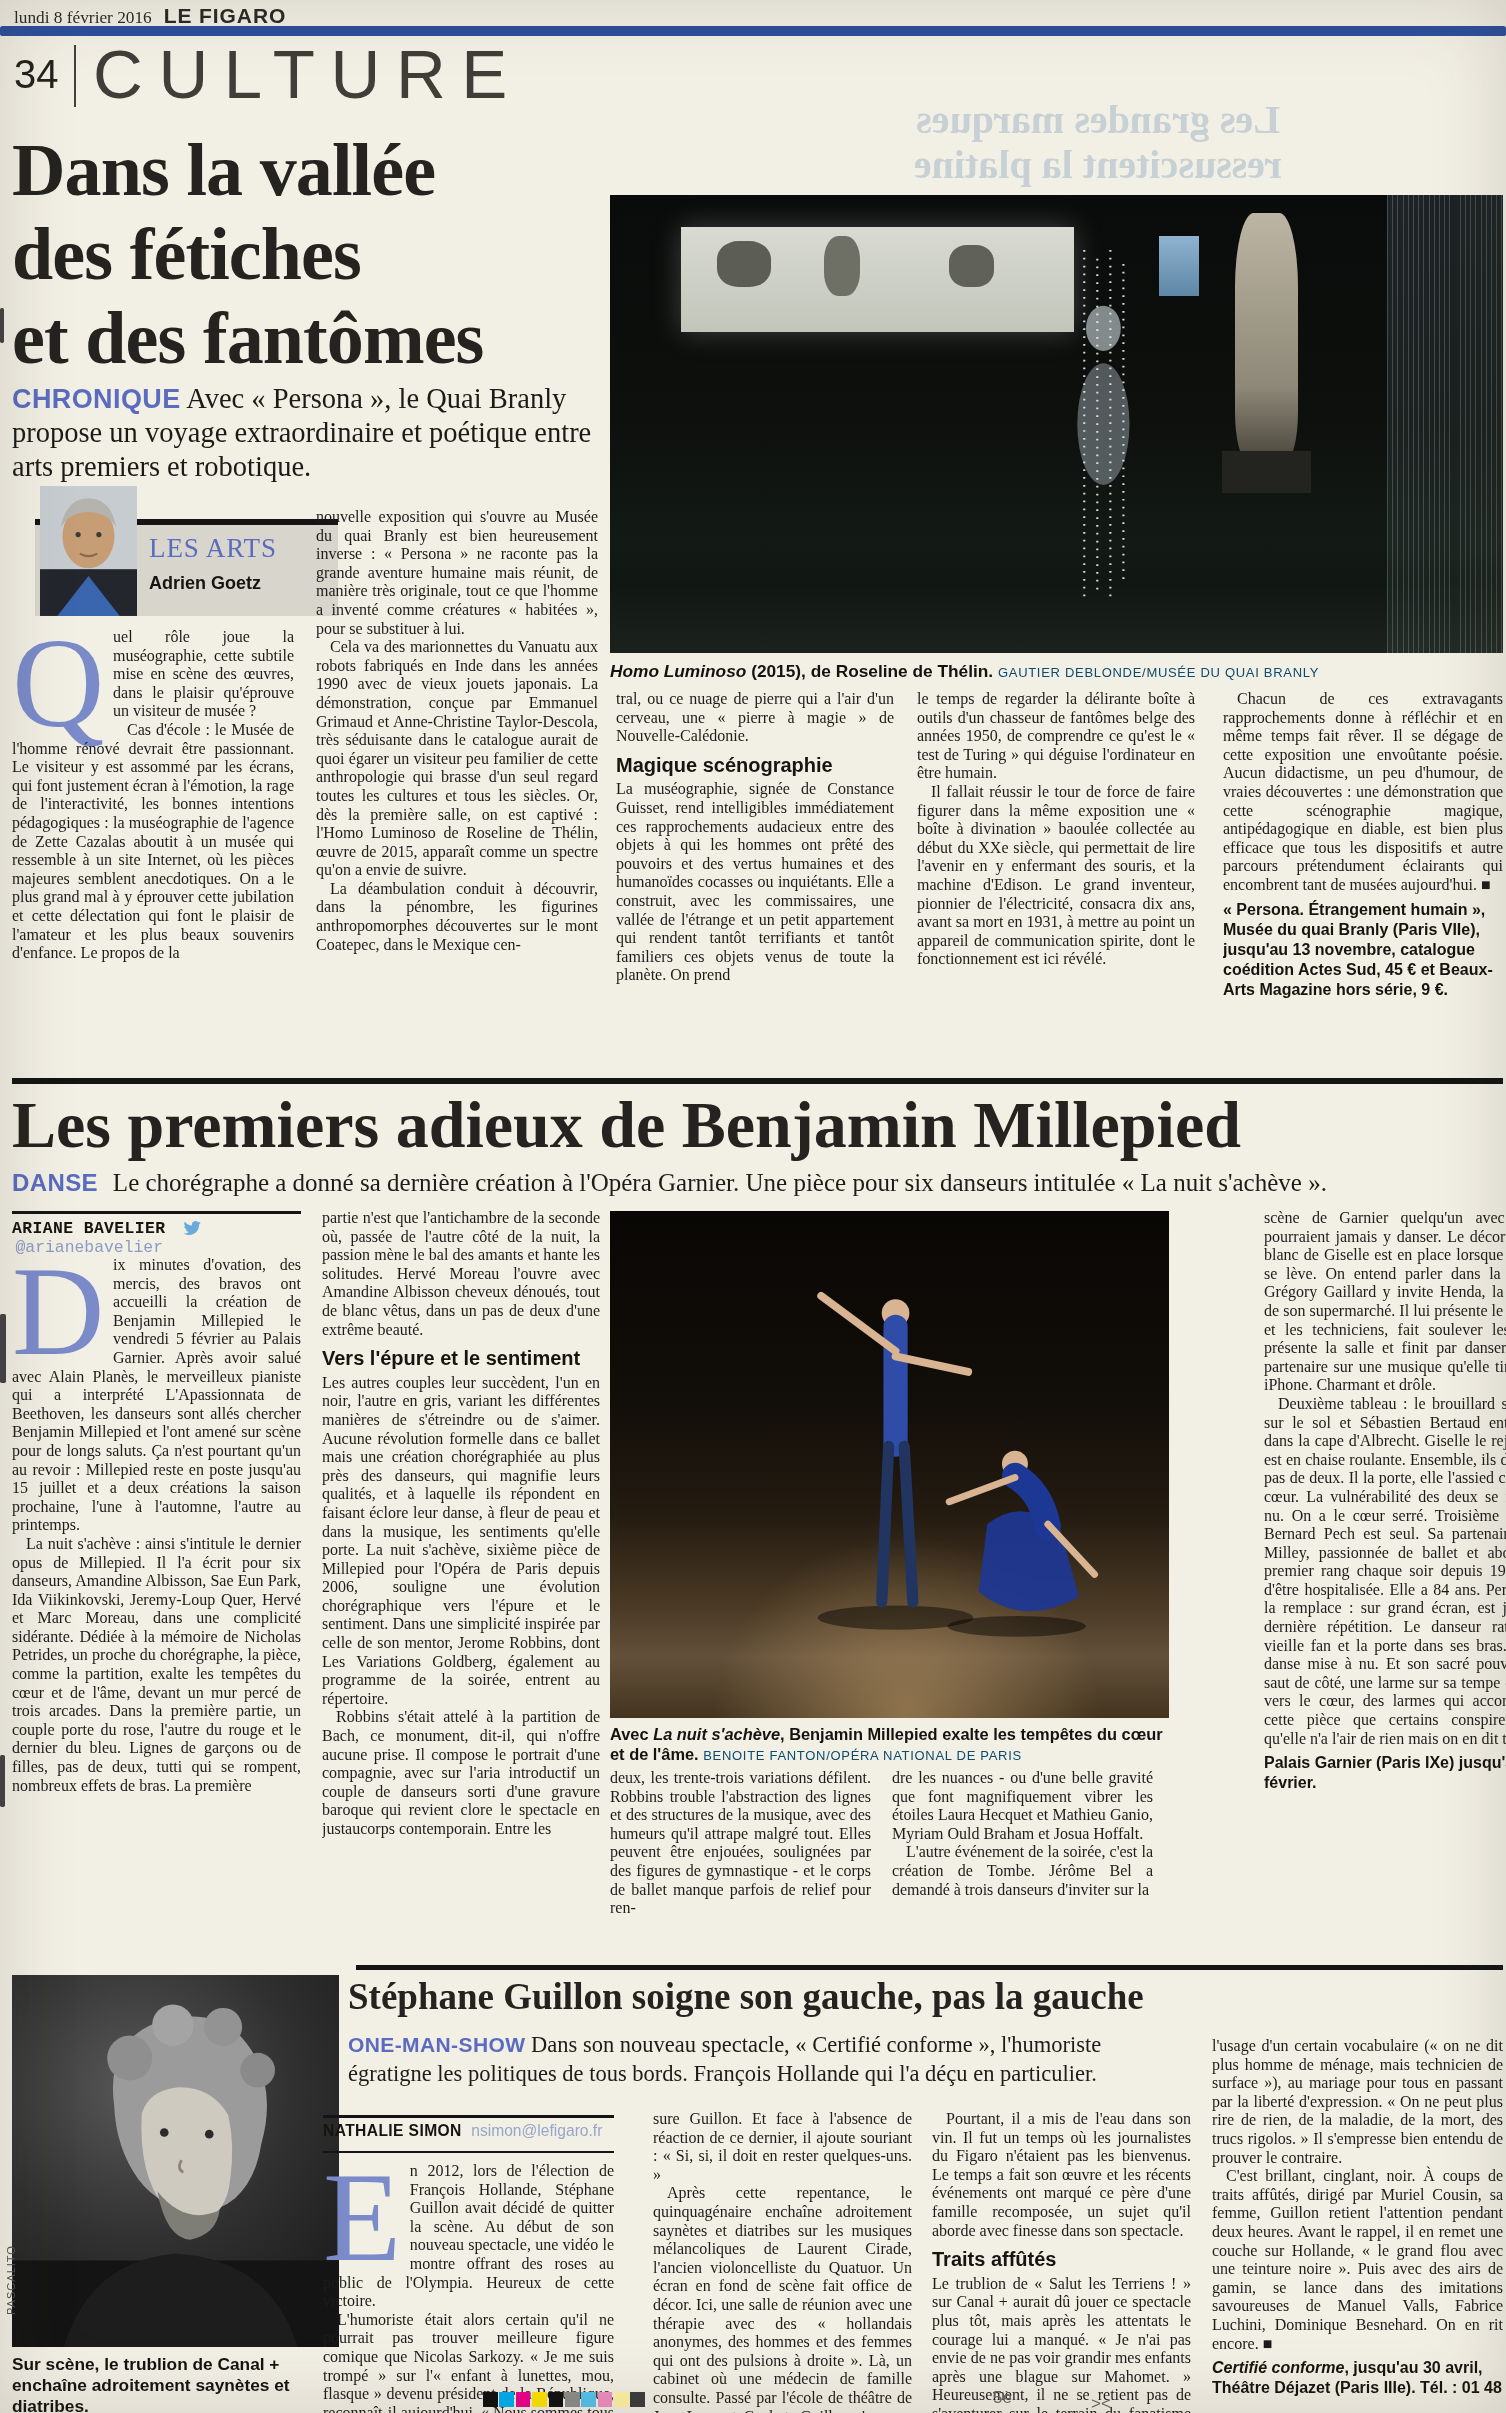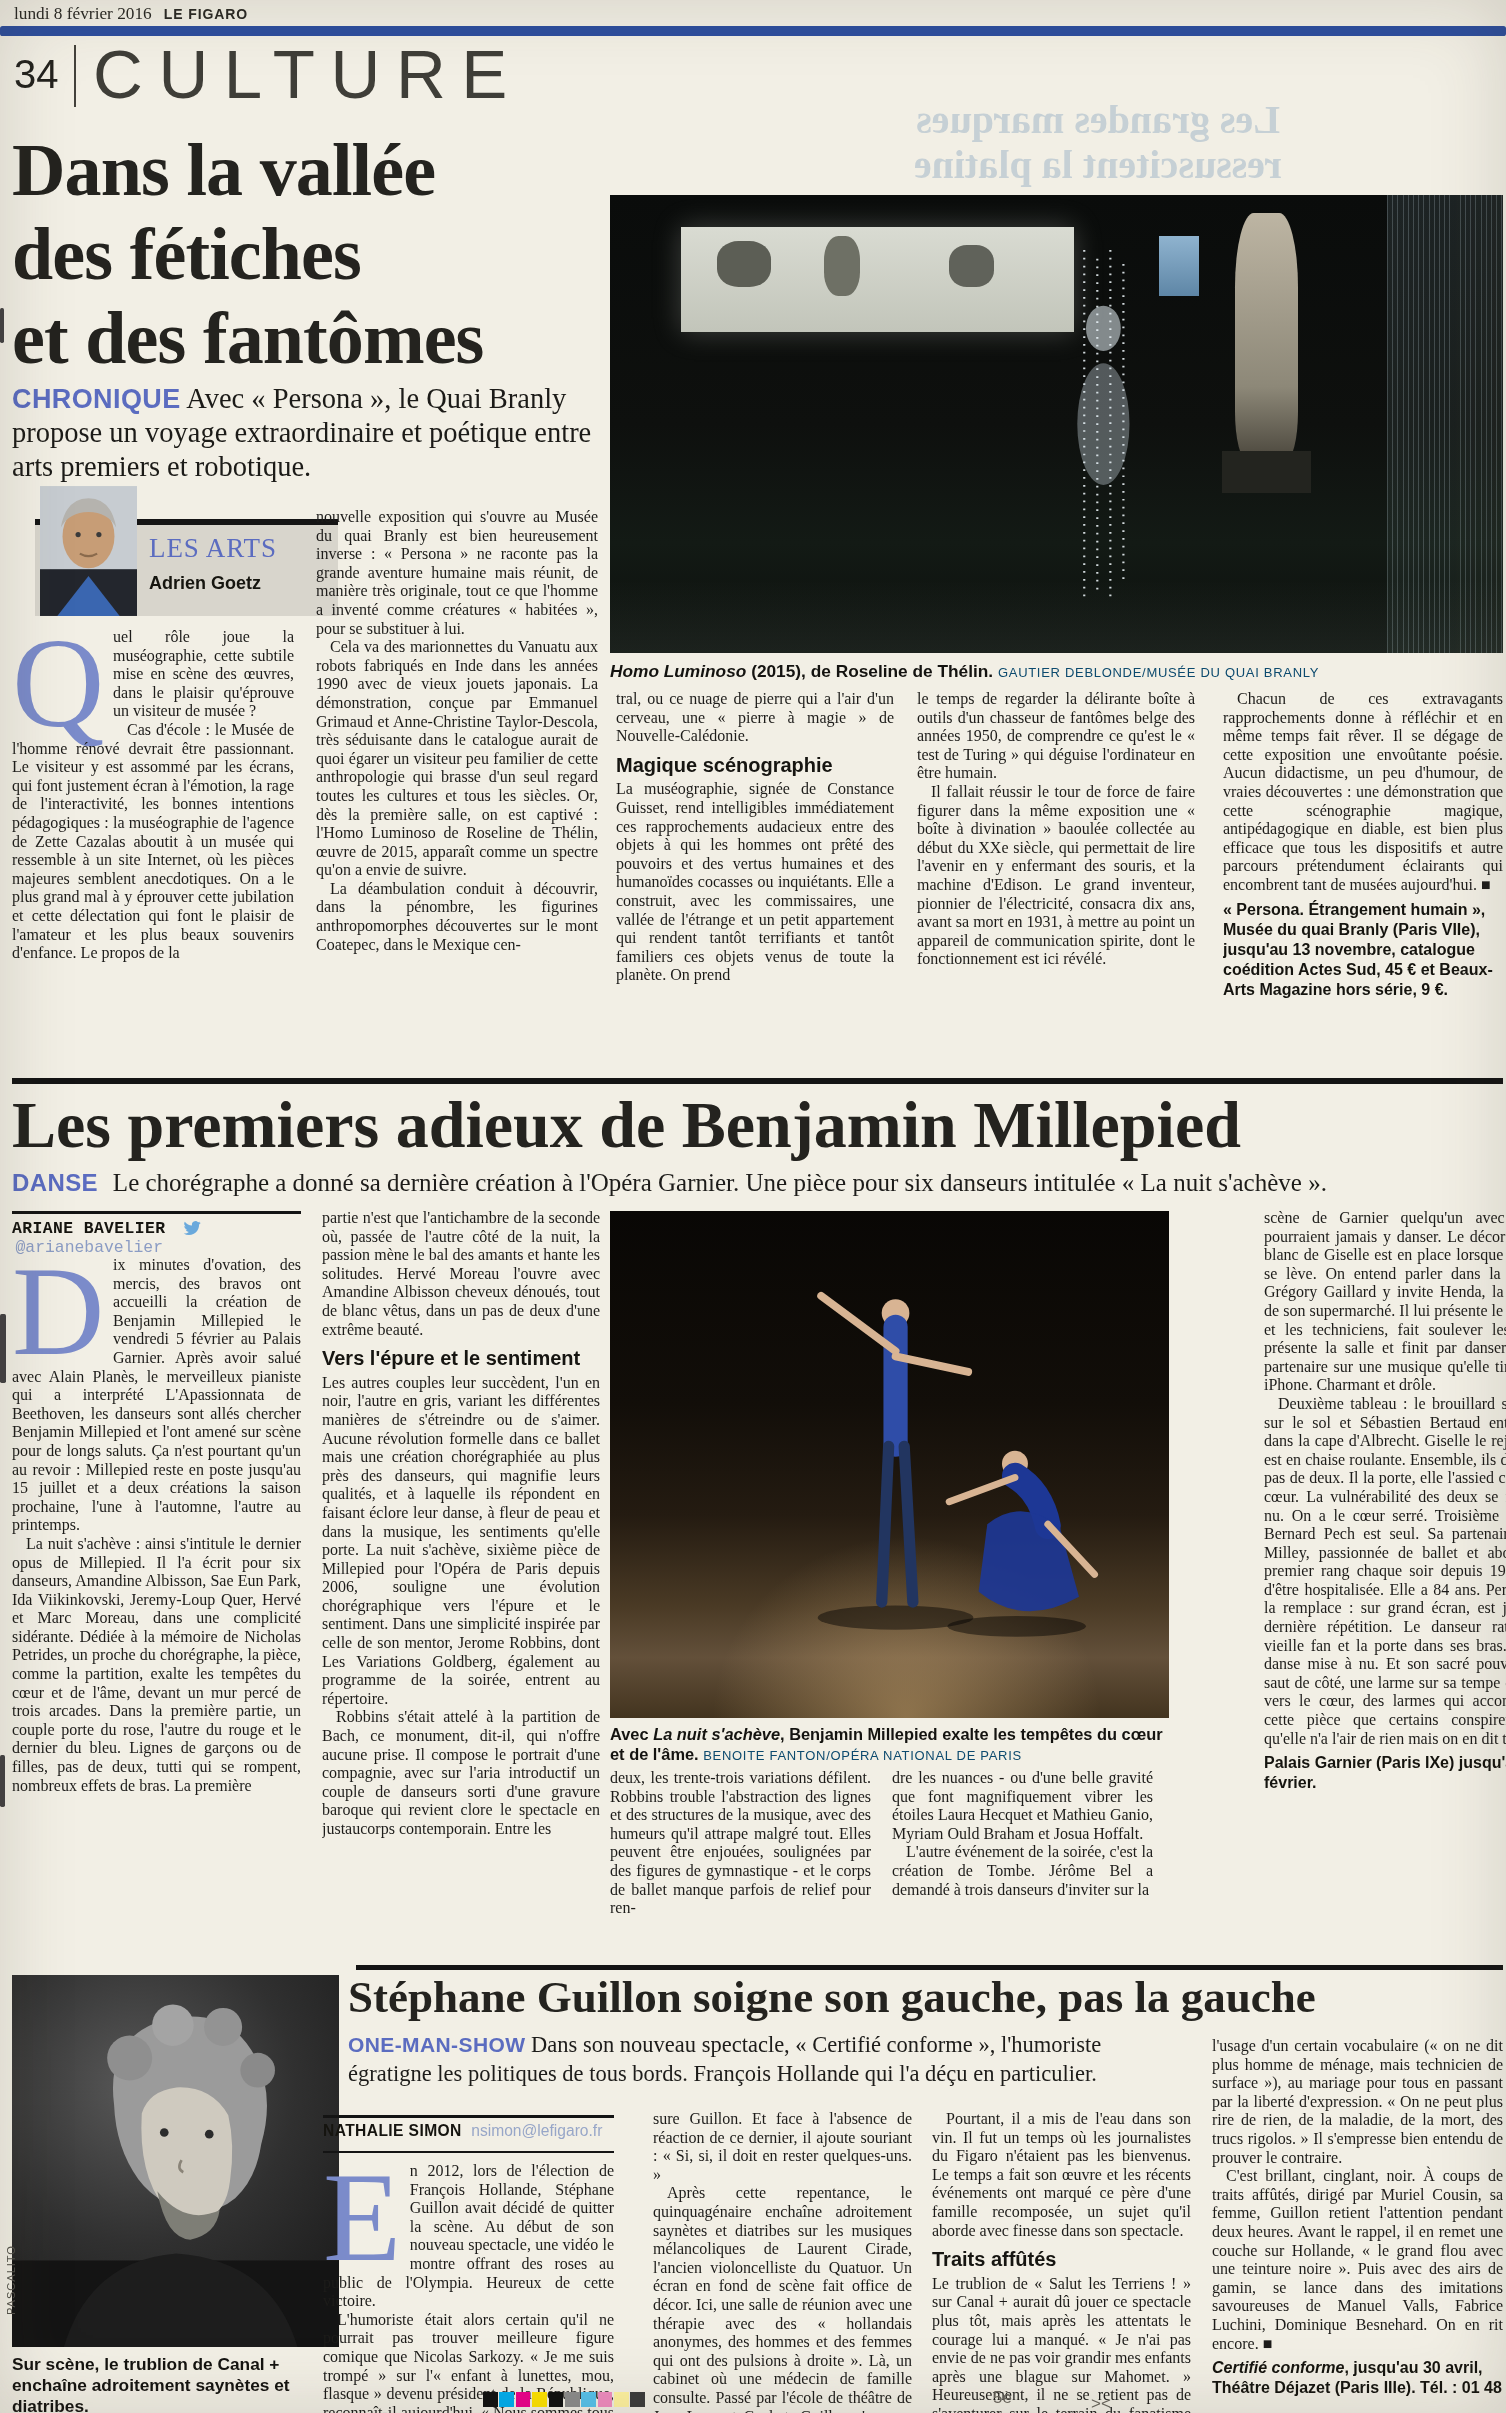--- a/index.html
+++ b/index.html
@@ -1,21 +1,21 @@
 <!DOCTYPE html>
 <html lang="fr" style="font-size:14px"><head>
 <meta charset="utf-8">
 <style>
   html,body{margin:0;padding:0;background:#888;}
   .page{position:relative;width:1506px;height:2413px;background:#f2efe5;overflow:hidden;
         font-family:"Liberation Serif",serif;color:#1d1c1a;}
   .abs{position:absolute;}
   
   .date-row{left:14px;top:3.5px;font-size:17.3px;color:#2a2925;}
-  .brand{font-family:"Liberation Sans",sans-serif;font-weight:bold;font-size:14px;letter-spacing:0.9px;margin-left:12px;}
+  .brand{font-family:"Liberation Sans",sans-serif;font-weight:bold;font-size:21px;letter-spacing:0.9px;margin-left:12px;}
   .blue-rule{left:0;top:26px;width:1506px;height:9.5px;background:#2d4e9e;border-radius:2.6px;}
   .pageno{left:14px;top:52px;font-family:"Liberation Sans",sans-serif;font-size:40px;color:#23221e;}
   .vbar{left:74px;top:45px;width:1.7px;height:62px;background:#44423c;}
   .section{left:93px;top:35px;font-family:"Liberation Sans",sans-serif;font-size:69px;font-weight:300;
            letter-spacing:15.6px;color:#3f3e38;}
   
   .col{position:absolute;overflow:hidden;font-size:16px;line-height:18.6px;text-align:justify;}
   .para{margin:0;}
   .ind{text-indent:14px;}
   .dropcap{float:left;font-size:128px;line-height:97px;padding:7px 8.6px 0 0;color:#7b8bca;font-family:"Liberation Serif",serif;}
@@ -53,21 +53,21 @@
   .photo2{left:610px;top:1211px;width:559px;height:507px;overflow:hidden;
           background:linear-gradient(180deg,#090705 0%,#120e09 38%,#241b11 60%,#4a3a25 78%,#63503a 88%,#43341f 100%);}
   .cap2{left:610px;top:1724px;width:559px;font-size:16.4px;line-height:20px;}
   
   .div3{left:356px;top:1965px;width:1147px;height:5.2px;}
   .photo3{left:12px;top:1975px;width:327px;height:372px;overflow:hidden;
           background:radial-gradient(circle at 38% 30%,#585858 0%,#303030 48%,#151515 100%);}
   .cap3{left:12px;top:2354px;width:327px;}
   .pascalito{left:-24px;top:2274px;transform:rotate(-90deg);font-family:"Liberation Sans",sans-serif;
              font-size:11.2px;letter-spacing:0.9px;color:#55534c;}
-  .a3-headline{left:348px;top:1972px;width:1159px;font-size:45px;line-height:50px;font-weight:bold;color:#24231f;white-space:nowrap;}
+  .a3-headline{left:348px;top:1972px;width:1159px;font-size:37px;line-height:50px;font-weight:bold;color:#24231f;white-space:nowrap;}
   .a3-standfirst{left:348px;top:2030px;width:822px;font-size:22.5px;line-height:29px;}
   .a3-standfirst .kicker{font-size:21px;letter-spacing:0.4px;margin-top:25px;}
   .a3-byrule1{left:323px;top:2115px;width:291px;height:2.6px;}
   .a3-byrule2{left:323px;top:2151px;width:291px;height:1.7px;}
   .a3-byline{left:323px;top:2122px;width:291px;font-family:"Liberation Sans",sans-serif;font-size:15.6px;}
   .email{color:#97a6c8;margin-left:5.2px;font-weight:normal;}
   
   .calib{left:483px;top:2392px;display:flex;gap:1.7px;}
   .sw{width:14.7px;height:14.7px;display:inline-block;}
   .pmark{font-family:"Liberation Sans",sans-serif;font-size:17px;color:#6a675f;}

